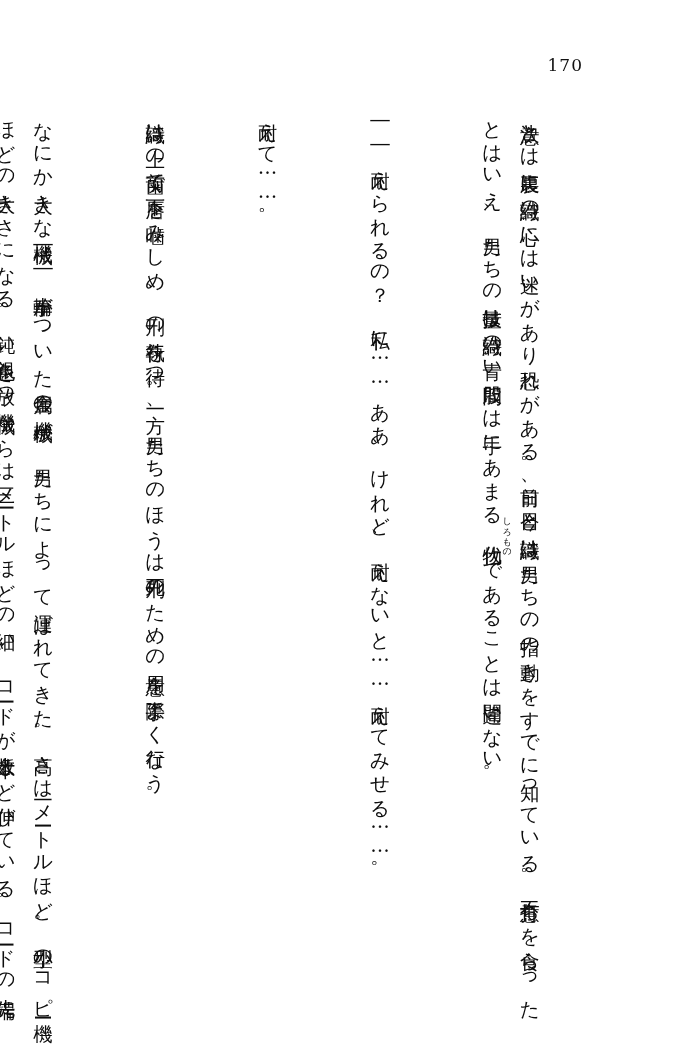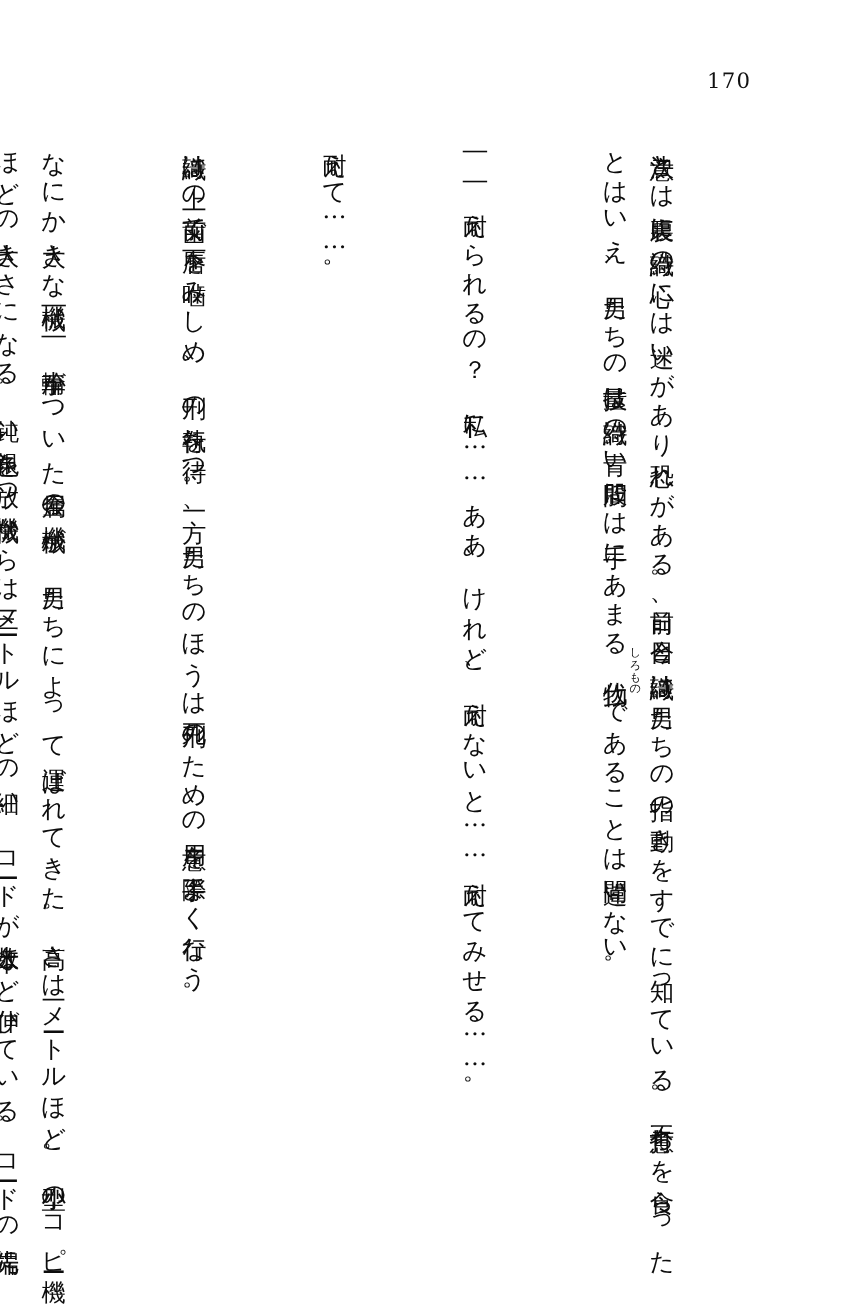--- a/index.html
+++ b/index.html
@@ -15,21 +15,21 @@
     position: relative;
     width: 683px;
     height: 1050px;
     background: #ffffff;
     overflow: hidden;
     box-sizing: border-box;
   }
   .page-number {
     position: absolute;
     top: 55px;
-    right: 82px;
+    right: 100px;
     font-size: 17px;
     letter-spacing: 1px;
     color: #111111;
     font-family: "DejaVu Serif", "Liberation Serif", serif;
   }
   .body-text {
     position: absolute;
     top: 108px;
     right: 60px;
     left: 50px;

